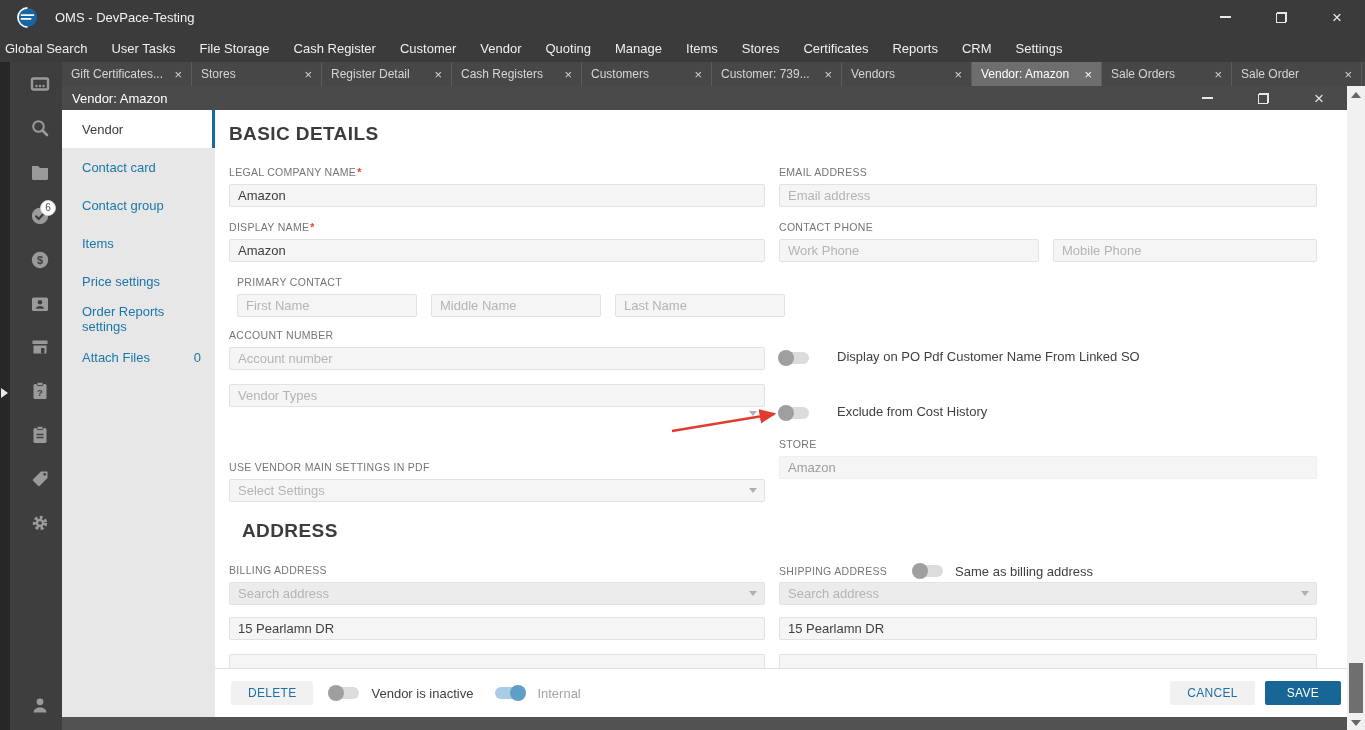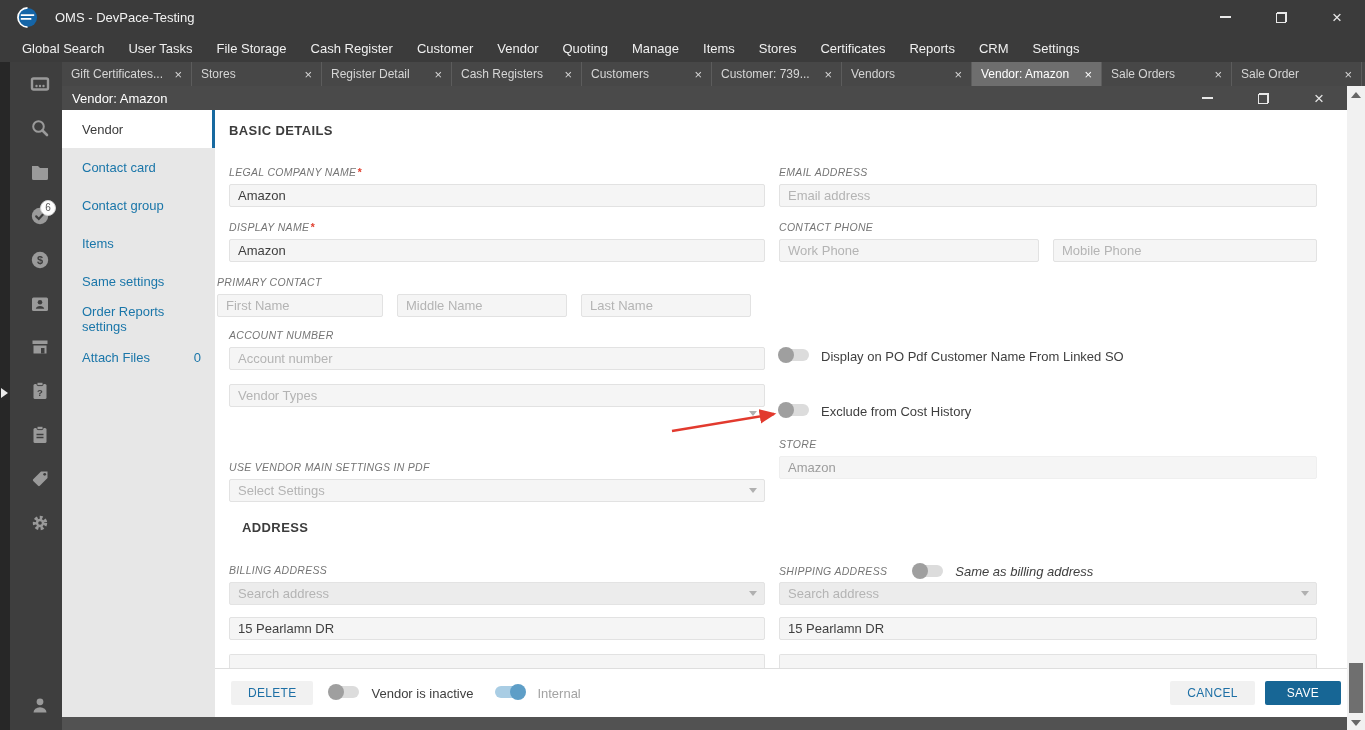--- a/index.html
+++ b/index.html
@@ -12,21 +12,21 @@
   .title-text { color:#f2f2f2; font-size:13px; margin-left:17px; }
   .win-controls { margin-left:auto; display:flex; height:100%; }
   .win-btn { width:56px; display:flex; align-items:center; justify-content:center; color:#e8e8e8; cursor:default; }
   .minus-glyph { width:11px; height:2px; background:#e8e8e8; display:inline-block; }
   .restore-glyph { position:relative; width:11px; height:11px; display:inline-block; }
   .restore-glyph::before { content:""; position:absolute; right:0; top:0; width:8px; height:8px; border:1px solid #e8e8e8; }
   .restore-glyph::after  { content:""; position:absolute; left:0; bottom:0; width:8px; height:8px; border:1px solid #e8e8e8; background:#3b3b3b; }
   .restore-glyph.mid::after { background:#4a4a4a; }
   .close-glyph { font-size:17px; line-height:1; font-weight:normal; }
 
-  .menubar { position:absolute; left:0; top:34px; width:1365px; height:28px; background:#3b3b3b; display:flex; align-items:center; padding-left:22px; }
+  .menubar { position:absolute; left:0; top:34px; width:1365px; height:28px; background:#3b3b3b; display:flex; align-items:center; padding-left:5px; }
   .menu-item { color:#f0f0f0; font-size:13px; padding:0 12px; white-space:nowrap; }
   .menu-item:first-child { padding-left:0; }
 
   .tabbar { position:absolute; left:62px; top:62px; width:1303px; height:24px; background:#474747; display:flex; overflow:hidden; }
   .tab { width:130px; flex:0 0 auto; border-right:1px solid #5c5c5c; display:flex; align-items:center; padding:0 9px; color:#d6d6d6; font-size:12px; }
   .tab-label { flex:1; white-space:nowrap; overflow:hidden; }
   .tab-close { margin-left:5px; font-size:13px; line-height:1; }
   .tab.active { background:#6e6e6e; color:#fff; }
 
   
@@ -51,47 +51,47 @@
   .iwin-controls { margin-left:auto; display:flex; height:100%; }
   .iwin-btn { width:56px; display:flex; align-items:center; justify-content:center; color:#e6e6e6; }
 
   .inner-nav { position:absolute; left:0; top:24px; width:153px; height:607px; background:#e7e7e7; }
   .nav-item { height:38px; display:flex; align-items:center; padding:0 14px 0 20px; font-size:13px; color:#1a76a9; position:relative; }
   .nav-item.active { background:#fff; color:#3a3a3a; }
   .nav-item.active::after { content:""; position:absolute; right:0; top:0; width:3px; height:38px; background:#1769a0; }
   .nav-count { margin-left:auto; }
 
   .inner-content { position:absolute; left:153px; top:24px; width:1132px; height:558px; background:#fff; overflow:hidden; }
-  .heading { position:absolute; font-size:13px; font-weight:bold; color:#3c3c3c; letter-spacing:0.4px; }
+  .heading { position:absolute; font-size:19px; font-weight:bold; color:#3c3c3c; letter-spacing:0.4px; }
   .fg { position:absolute; }
-  .flabel { display:block; font-size:10.5px; color:#757575; letter-spacing:0.3px; height:14px; margin-bottom:4px; white-space:nowrap;font-style:italic; }
+  .flabel { display:block; font-size:10.5px; color:#757575; letter-spacing:0.3px; height:14px; margin-bottom:4px; white-space:nowrap; }
   .req { color:#e0402f; font-weight:bold; margin-left:1px; }
   .fld { display:block; width:100%; height:23px; background:#f5f5f5; border:1px solid #e2e2e2; border-radius:2px; font-size:13px; color:#3f3f3f; padding:0 8px; font-family:inherit; line-height:21px; }
   input.fld::placeholder { color:#b4b4b4; opacity:1; }
   .fld.graytext { color:#9d9d9d; border-color:#efefef; }
   .row { display:flex; gap:14px; }
   .select { position:relative; }
   .select .fld { color:#b4b4b4; }
   .caret { position:absolute; right:8px; top:9px; width:0; height:0; border-left:4.5px solid transparent; border-right:4.5px solid transparent; border-top:5.5px solid #b0b0b0; }
   .search-dd .fld { background:#ececec; border-color:#e3e3e3; }
-  .toggle-row { position:absolute; display:flex; align-items:flex-start; gap:12px; font-size:13px; color:#3f3f3f; }
+  .toggle-row { position:absolute; display:flex; align-items:flex-end; gap:28px; font-size:13px; color:#3f3f3f; }
   .tgl { width:30px; height:12px; border-radius:6px; background:#dcdcdc; position:relative; flex:0 0 auto; }
   .tgl::after { content:""; position:absolute; width:16px; height:16px; border-radius:50%; background:#9f9f9f; top:-2px; left:-1px; }
   .tgl.on { background:#a9cde4; }
   .tgl.on::after { left:auto; right:-1px; background:#5e9ec7; }
   .arrow-callout { position:absolute; left:450px; top:295px; width:120px; height:34px; }
   .partial-fld { height:14px; border-bottom:none; border-radius:2px 2px 0 0; }
 
   .inner-footer { position:absolute; left:153px; top:582px; width:1132px; height:49px; background:#fff; border-top:1px solid #dedede; display:flex; align-items:center; padding:0 6px 0 16px; }
   .btn { height:24px; font-size:12px; letter-spacing:0.3px; border:none; border-radius:2px; font-family:inherit; }
   .btn-light { background:#f1f1f1; color:#1d6fa5; padding:0 17px; }
   .btn-primary { background:#176695; color:#fff; padding:0 22px; }
   .foot-label { font-size:13px; color:#3f3f3f; }
   .foot-label.muted { color:#a3a3a3; }
-  .foot-group { display:flex; }
+  .foot-group { display:flex; align-items:center; }
 </style>
 </head>
 <body>
 
 <div class="titlebar">
   <svg class="app-logo" viewBox="0 0 22 22">
     <circle cx="11" cy="11" r="10" fill="#1565a7"></circle>
     <path d="M4 8.5 h14 M4 12.5 h11" stroke="#fff" stroke-width="1.8" fill="none"></path>
     <path d="M11 1 a10 10 0 0 0 0 20" stroke="#fff" stroke-width="1.8" fill="none"></path>
   </svg>
@@ -261,21 +261,21 @@
     <div class="nav-item">
         <span>Contact card</span>
       </div>
     <div class="nav-item">
         <span>Contact group</span>
       </div>
     <div class="nav-item">
         <span>Items</span>
       </div>
     <div class="nav-item">
-        <span>Same settings</span>
+        <span>Price settings</span>
       </div>
     <div class="nav-item">
         <span>Order Reports settings</span>
       </div>
     <div class="nav-item">
         <span>Attach Files</span>
         <span class="nav-count">0</span>
       </div>
   </div>
 
@@ -286,24 +286,24 @@
     <div class="fg" style="left:14px; top:56px; width:536px">
       <span class="flabel"><span>LEGAL COMPANY NAME</span><span class="req">*</span></span>
       <input class="fld" value="Amazon" style="">
     </div>
 
     <div class="fg" style="left:14px; top:111px; width:536px">
       <span class="flabel"><span>DISPLAY NAME</span><span class="req">*</span></span>
       <input class="fld" value="Amazon" style="">
     </div>
 
-    <div class="fg" style="left:2px; top:166px; width:536px">
+    <div class="fg" style="left:22px; top:166px; width:536px">
       <span class="flabel">PRIMARY CONTACT</span>
       <div class="row">
-        <input class="fld" style="width: 166px;" placeholder="First Name">
+        <input class="fld" style="width: 180px;" placeholder="First Name">
         <input class="fld" style="width: 170px;" placeholder="Middle Name">
         <input class="fld" style="width: 170px;" placeholder="Last Name">
       </div>
     </div>
 
     <div class="fg" style="left:14px; top:219px; width:536px">
       <span class="flabel">ACCOUNT NUMBER</span>
       <input class="fld" placeholder="Account number" style="">
     </div>
 

